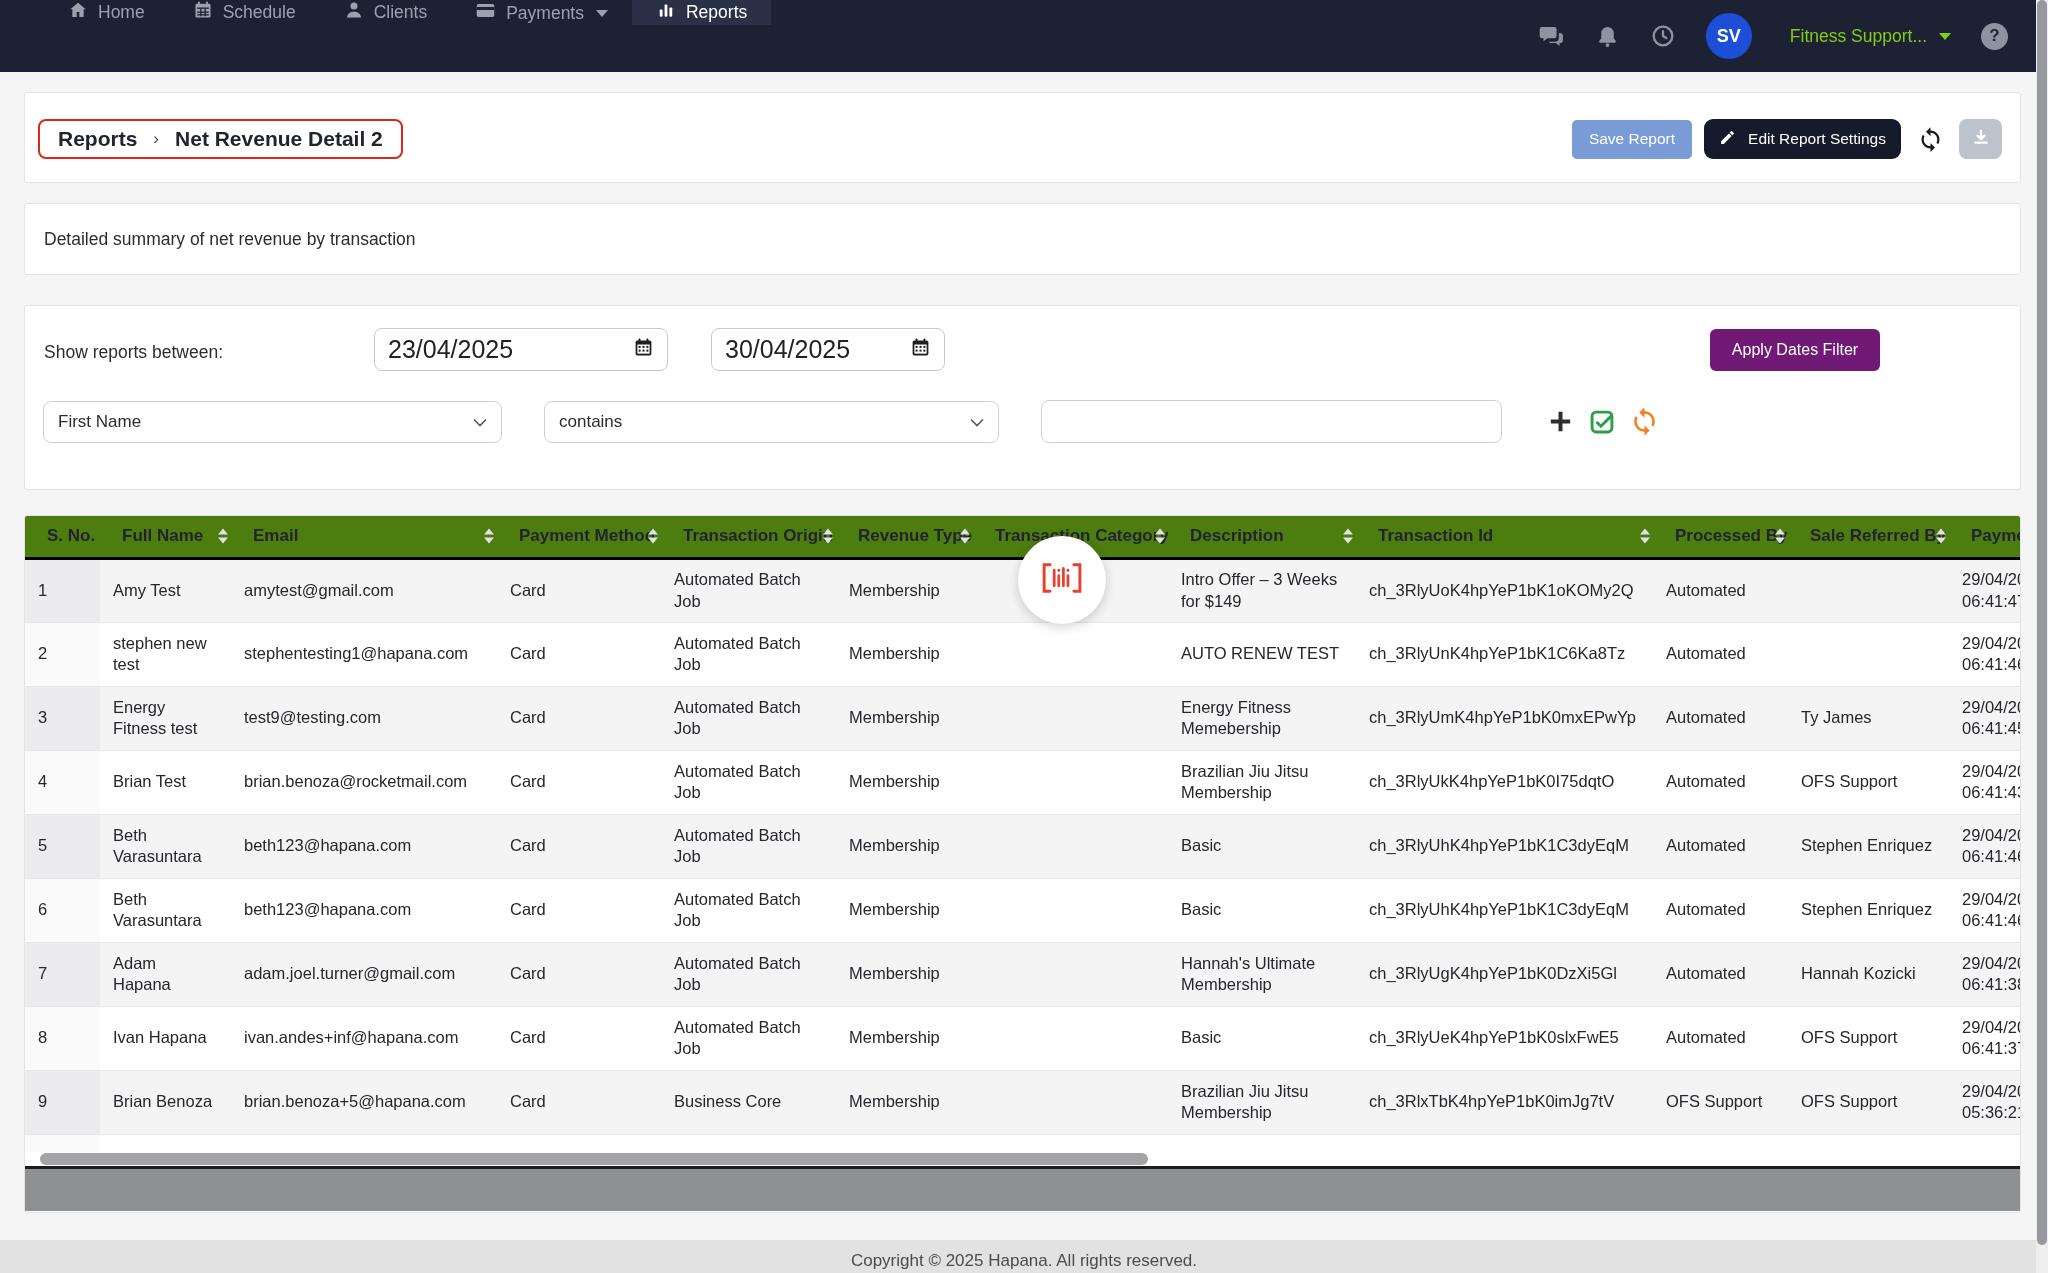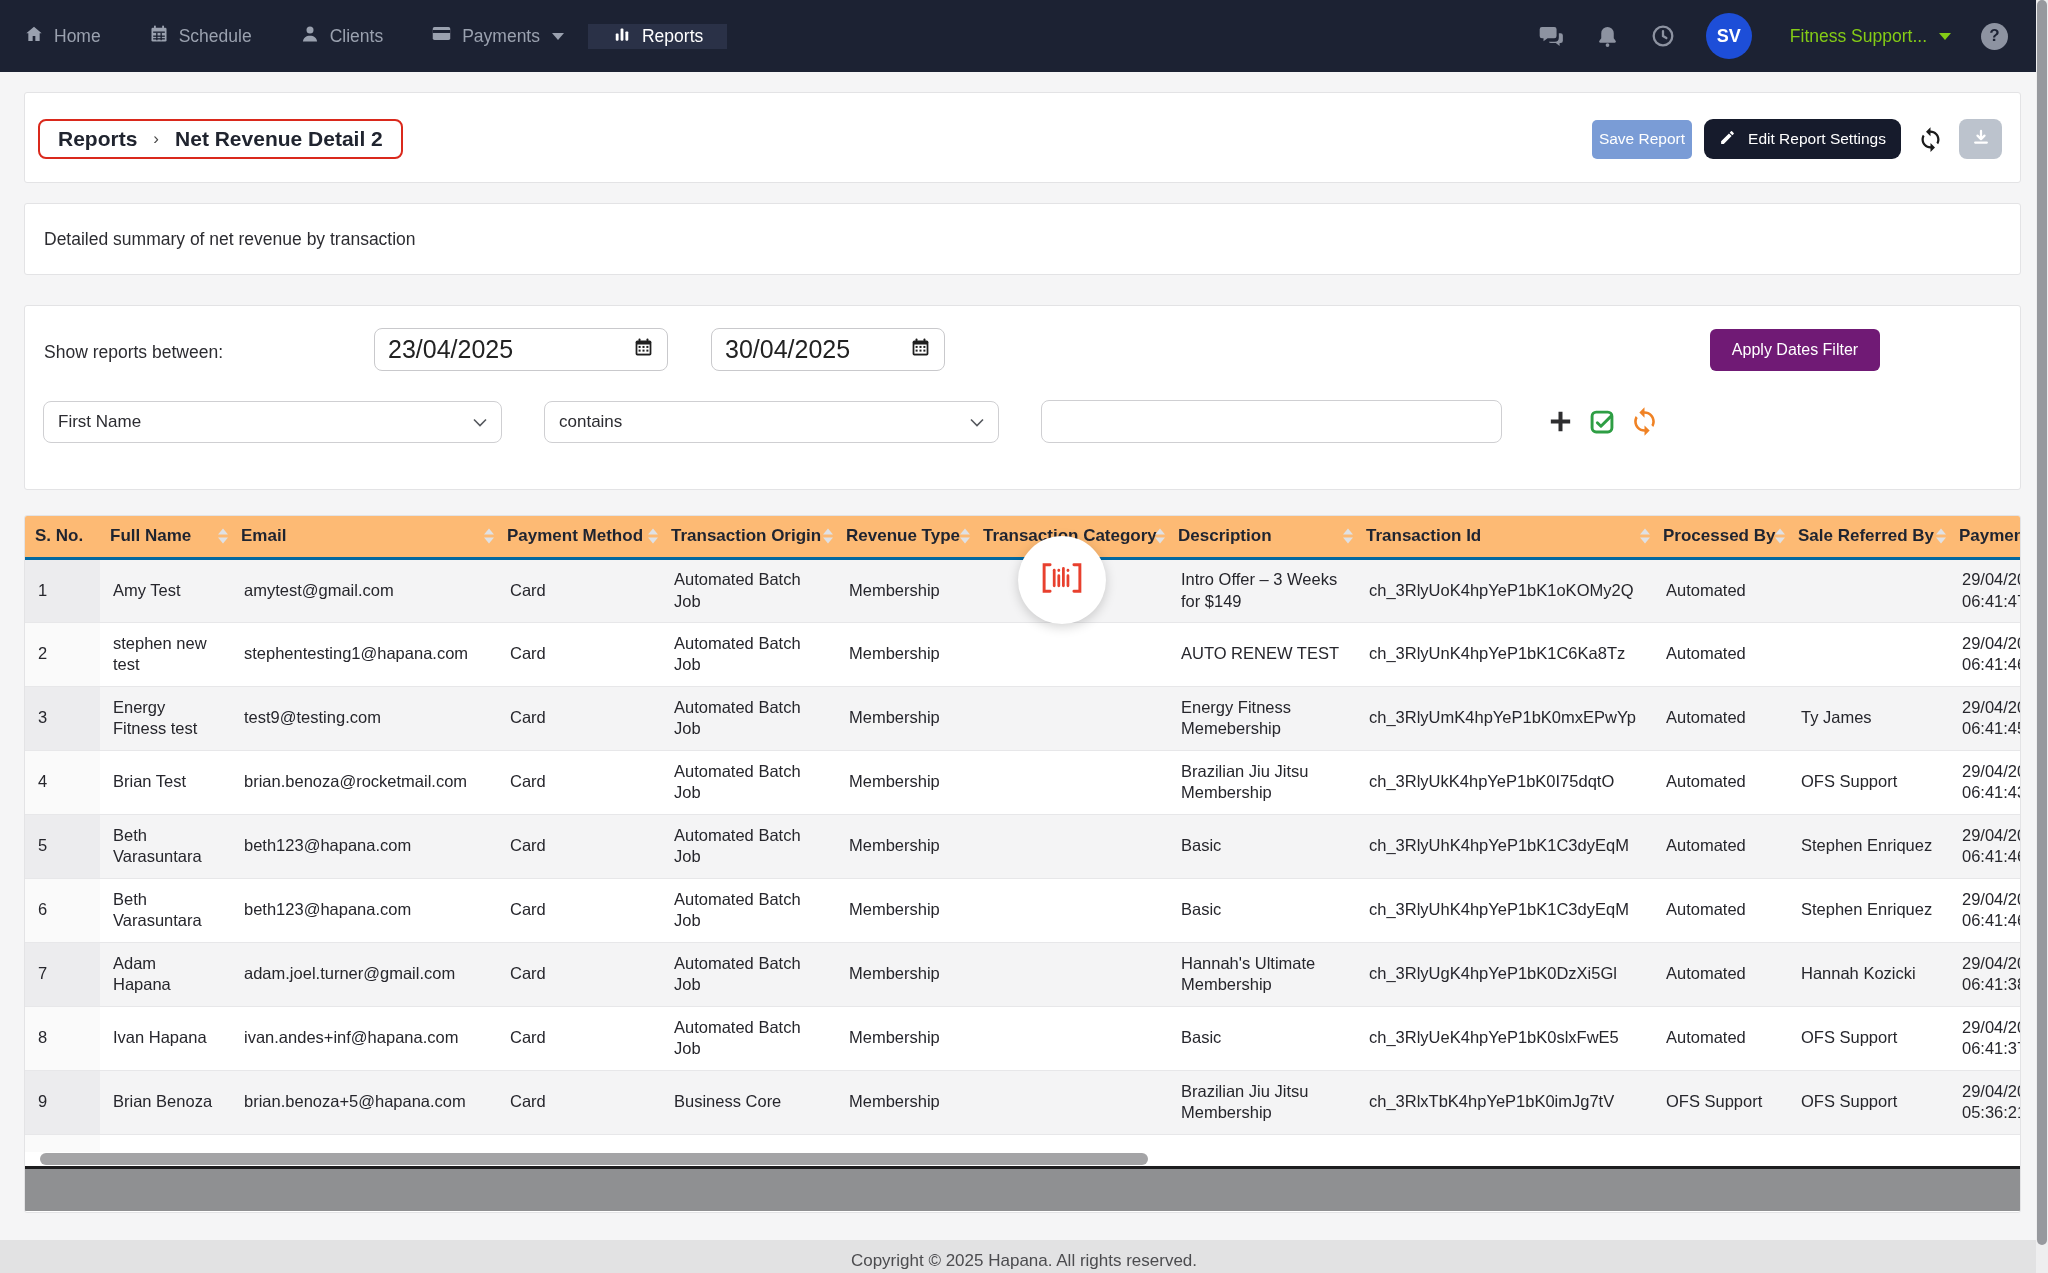--- a/index.html
+++ b/index.html
@@ -2,21 +2,21 @@
 <html><head>
 <meta charset="utf-8">
 <style>
   * { margin:0; padding:0; box-sizing:border-box; }
   body { font-family:"Liberation Sans", sans-serif; background:#e9e9ea; }
   .page { position:relative; width:2048px; height:1273px; overflow:hidden; background:#f5f5f6; }
 
   
   .topnav { position:absolute; top:0; left:0; width:2048px; height:72px; background:#1c2233;
             display:flex; justify-content:space-between; align-items:stretch; color:#9aa1af; z-index:5; }
-  .nav-left { display:flex; align-items:center; }
+  .nav-left { display:flex; align-items:flex-start; padding-left:44px; }
   .nav-item { display:flex; align-items:center; gap:10px; padding:0 24px; font-size:17.5px; cursor:pointer; white-space:nowrap; }
   .nav-item svg { flex:0 0 auto; }
   .nav-item.active { background:#2a3147; color:#ffffff; }
   .caret { width:0; height:0; border-left:6px solid transparent; border-right:6px solid transparent; border-top:7px solid currentColor; margin-left:2px; }
   .nav-right { display:flex; align-items:center; gap:30px; padding-right:40px; color:#8d93a1; }
   .icon-btn { display:flex; align-items:center; justify-content:center; cursor:pointer; }
   .avatar { width:46px; height:46px; border-radius:50%; background:#1d4ed8; color:#fff; font-size:18px; font-weight:bold;
             display:flex; align-items:center; justify-content:center; margin-right:-14px; z-index:2; }
   .user-name { display:flex; align-items:center; gap:10px; font-size:17.5px; color:#84cc16; padding-left:22px; cursor:pointer; }
   .help-circle { width:27px; height:27px; border-radius:50%; background:#8d93a1; color:#1c2233; font-weight:bold; font-size:17px;
@@ -29,21 +29,21 @@
   .filter-card { top:305px; height:185px; }
   .table-card  { top:515px; height:698px; overflow:hidden; }
 
   
   .breadcrumb-box { position:absolute; left:13px; top:26px; height:40px; display:inline-flex; align-items:center;
                     padding:0 18px; border:2px solid #da291c; border-radius:8px; background:#fff; }
   .crumb { font-size:21px; font-weight:bold; color:#20242f; white-space:nowrap; }
   .crumb-sep { font-size:17px; color:#4a4a4a; margin:0 16px; }
   .header-actions { position:absolute; right:18px; top:26px; height:40px; display:flex; align-items:center; gap:12px; }
   .btn { border:none; cursor:pointer; font-family:inherit; display:flex; align-items:center; justify-content:center; }
-  .btn-save { width:100px; height:39px; background:#7a9cd6; color:#fff; font-size:15.5px; border-radius:5px; }
+  .btn-save { width:120px; height:39px; background:#7a9cd6; color:#fff; font-size:15.5px; border-radius:5px; }
   .btn-edit { width:197px; height:40px; background:#161b2c; color:#fff; font-size:15.5px; border-radius:9px; gap:12px; }
   .btn-refresh { background:none; width:34px; height:40px; }
   .btn-download { width:43px; height:40px; background:#bcc3cd; border-radius:8px; }
 
   
   .filter-label { position:absolute; left:19px; top:36px; font-size:17.5px; color:#2c2c31; }
   .datefield { position:absolute; top:22px; height:43px; border:1px solid #c9c9cc; border-radius:8px; background:#fff;
                display:flex; align-items:center; justify-content:space-between; padding:0 13px; color:#222; cursor:text; }
   .datefield.d1 { left:349px; width:294px; }
   .datefield.d2 { left:686px; width:234px; }
@@ -55,22 +55,22 @@
   .selectbox.s1 { left:18px;  width:459px; }
   .selectbox.s2 { left:519px; width:455px; }
   .selectbox span { font-size:17px; color:#2c2c31; }
   .filter-input { position:absolute; left:1016px; top:94px; width:461px; height:43px; border:1px solid #cfcfd2;
                   border-radius:8px; font-size:17px; padding:0 14px; font-family:inherit; color:#2c2c31; }
   .mini-icon { position:absolute; cursor:pointer; }
 
   
   .table-viewport { width:1995px; height:636px; overflow:hidden; }
   table { border-collapse:collapse; table-layout:fixed; width:2100px; }
-  thead th { background:#fdba74; color:#1f2430; font-size:17px; font-weight:bold; text-align:left;
-             height:42px; padding:0 10px; position:relative; border-bottom:3px solid #0369a1; white-space:nowrap; overflow:hidden; }
+  thead th { background:#4d7c0f; color:#1f2430; font-size:17px; font-weight:bold; text-align:left;
+             height:42px; padding:0 22px; position:relative; border-bottom:3px solid #000000; white-space:nowrap; overflow:hidden; }
   .sort { position:absolute; right:3px; top:50%; transform:translateY(-50%); display:flex; flex-direction:column; gap:3px; cursor:pointer; }
   .sort i { display:block; width:0; height:0; border-left:5px solid transparent; border-right:5px solid transparent; }
   .sort .up { border-bottom:6px solid #dfe1e5; }
   .sort .dn { border-top:6px solid #dfe1e5; }
   tbody td { height:64px; font-size:16.5px; color:#26262c; padding:0 13px; vertical-align:middle;
              line-height:1.28; border-bottom:1px solid #e7e7e9; overflow:hidden; }
   tbody tr:nth-child(odd)  { background:#f4f4f5; }
   tbody tr:nth-child(even) { background:#ffffff; }
   tbody tr:nth-child(odd)  td.col-no { background:#ececee; }
   tbody tr:nth-child(even) td.col-no { background:#fafafa; }

